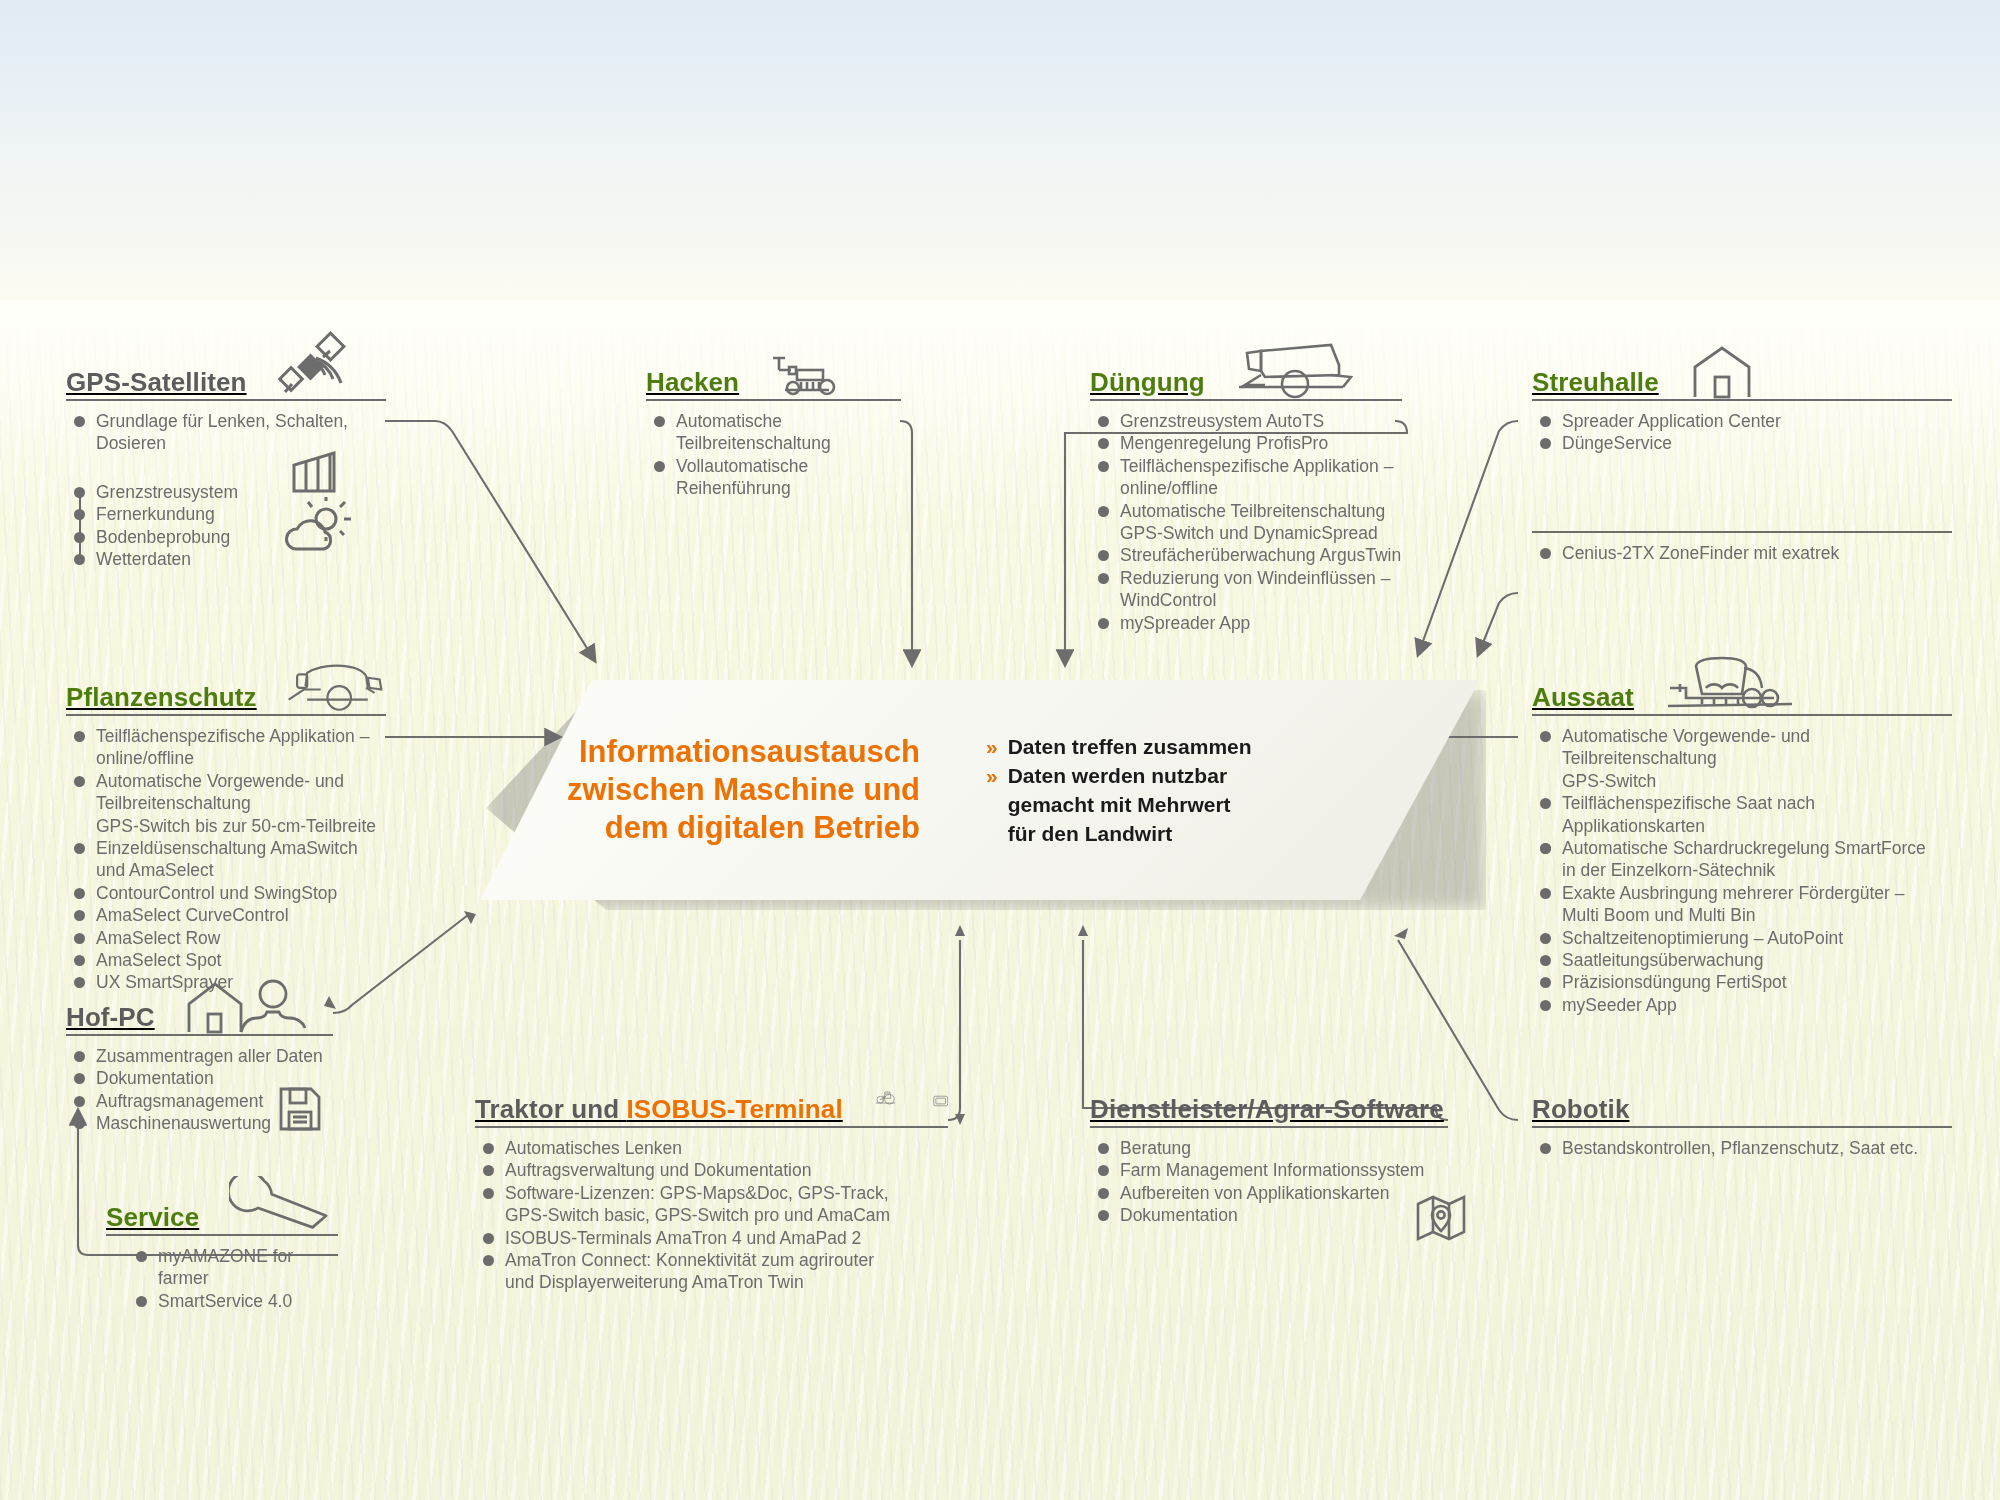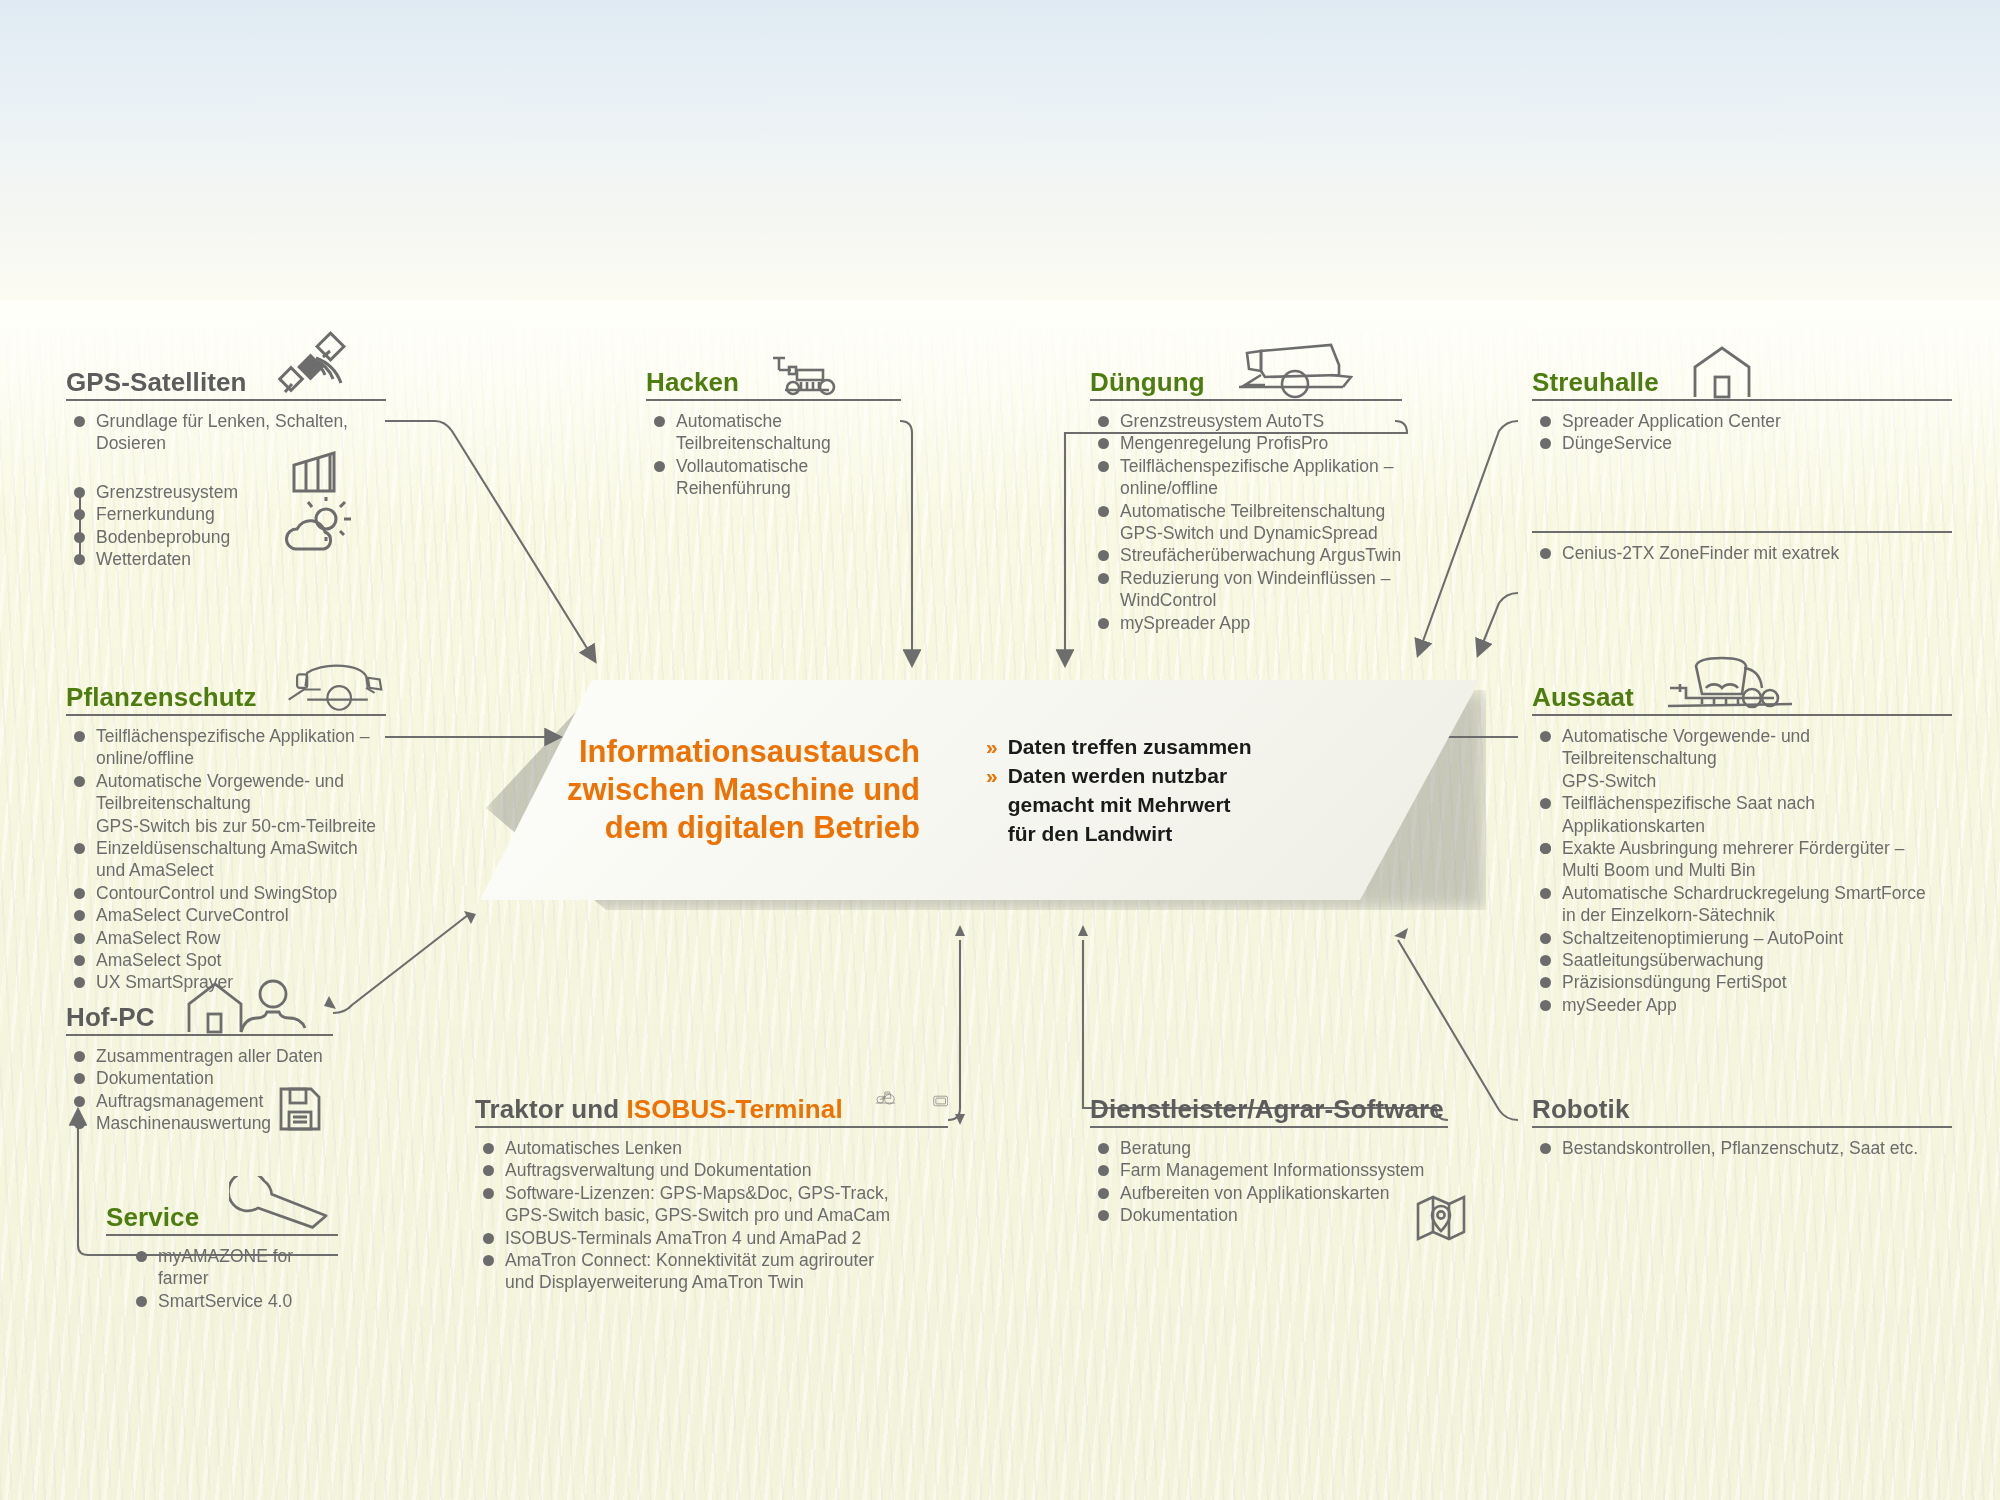--- a/index.html
+++ b/index.html
@@ -40,20 +40,21 @@
   }
 
   
   #wires{position:absolute;left:0;top:0;width:2000px;height:1500px;}
 
   
   .sec{position:absolute;}
   .sec-head{
     display:flex;align-items:flex-end;gap:24px;
     height:40px;
+    text-decoration:underline;
   }
   .sec-title{
     font-size:26px;font-weight:bold;letter-spacing:.1px;
     color:#5c5c5c;line-height:1;white-space:nowrap;
   }
   .sec-title.orange{color:#4d7c0f;}
   .sec-title .mix-a{color:#5c5c5c;}
   .sec-title .mix-b{color:#ee7203;}
   .rule{height:2px;background:#6d6d6d;margin-top:4px;}
   .items{position:relative;margin-top:9px;}
@@ -323,24 +324,24 @@
       </svg>
     </div>
     <div class="rule" style="width:420px"></div>
     <div class="items">
       <div style="position:relative">
         <div class="stem" style="position:absolute;left:12.5px;top:11px;height:290px"></div>
         <div class="item"><span class="dot"></span><span>Automatische Vorgewende- und Teilbreitenschaltung
 GPS-Switch</span></div>
         <div class="item"><span class="dot"></span><span>Teilflächenspezifische Saat nach Applikationskarten</span></div>
         <div class="item"><span class="dot"></span></div>
+        <div class="item"><span class="dot"></span><span>Automatische Schardruckregelung SmartForce
+in der Einzelkorn-Sätechnik</span></div>
         <div class="item"><span class="dot"></span><span>Exakte Ausbringung mehrerer Fördergüter –
 Multi Boom und Multi Bin</span></div>
-        <div class="item"><span class="dot"></span><span>Automatische Schardruckregelung SmartForce
-in der Einzelkorn-Sätechnik</span></div>
         <div class="item"><span class="dot"></span><span>Schaltzeitenoptimierung – AutoPoint</span></div>
         <div class="item"><span class="dot"></span><span>Saatleitungsüberwachung</span></div>
         <div class="item"><span class="dot"></span><span>Präzisionsdüngung FertiSpot</span></div>
         <div class="item"><span class="dot"></span><span>mySeeder App</span></div>
       </div>
     </div>
   </div>
 
   <div class="sec" style="left:66px;top:990px;width:267px;">
     <div class="sec-head">

